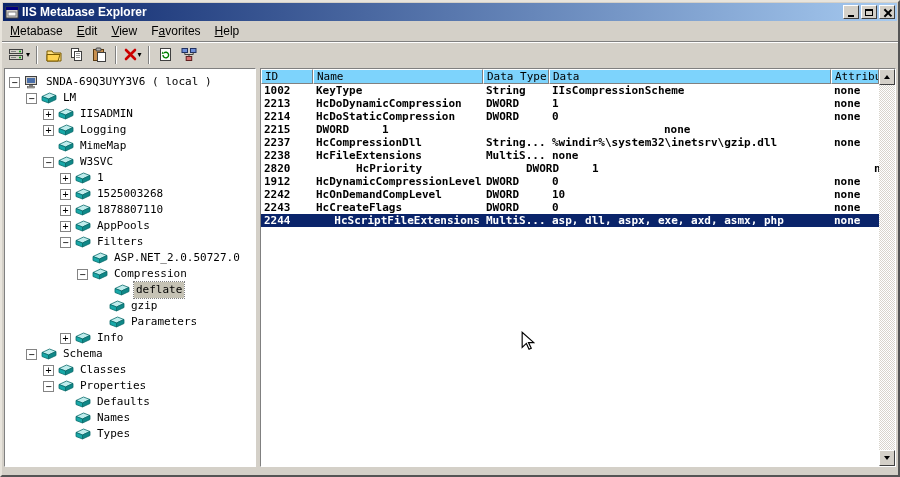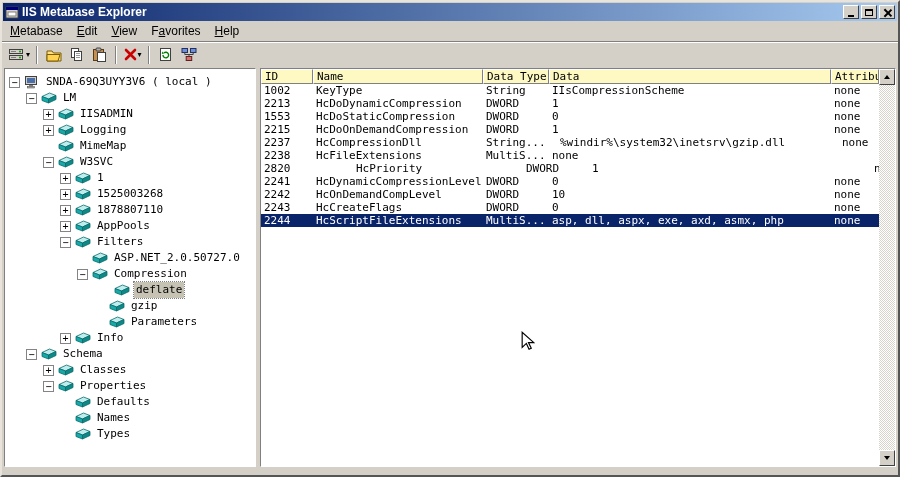--- a/index.html
+++ b/index.html
@@ -54,29 +54,29 @@
   .trow{display:flex;align-items:center;height:16px;white-space:nowrap;}
   .expander{width:11px;height:11px;border:1px solid #848484;background:#fff;display:inline-flex;
     align-items:center;justify-content:center;font:10px/9px "DejaVu Sans Mono",monospace;
     margin-right:4px;flex:none;}
   .exp-spacer{width:15px;flex:none;}
   .node-icon{margin-right:4px;flex:none;display:inline-flex;}
   .tlabel{padding:0 2px;}
   .tlabel.selected{background:#c6c3b5;outline:1px dotted #808080;}
 
   
-  .list-header{display:flex;height:15px;background:#fef9c3;flex:none;}
+  .list-header{display:flex;height:15px;background:#7dd3fc;flex:none;}
   .hcell{border:1px solid;border-color:#fff #808080 #808080 #fff;
     font:11px "DejaVu Sans Mono",monospace;padding:0 3px;display:flex;align-items:center;
     overflow:hidden;white-space:nowrap;flex:none;}
   .hcell.last{flex:1;}
   .list-rows{flex:1;font:11px/13px "DejaVu Sans Mono",monospace;color:#000;overflow:hidden;}
   .lrow{display:flex;height:13px;white-space:nowrap;}
   .lrow.selected{background:var(--selection);color:#fff;}
-  .lcell{padding:0 3px;overflow:hidden;flex:none;}
+  .lcell{padding:0 3px;overflow:hidden;flex:none;font-weight:bold;}
   .lcell.last{flex:1;}
 
   
   .vscroll{width:16px;flex:none;display:flex;flex-direction:column;justify-content:space-between;
     background-image:conic-gradient(#fff 25%,#d8d4cc 0 50%,#fff 0 75%,#d8d4cc 0);
     background-size:2px 2px;}
   .scroll-btn{width:16px;height:16px;background:#d4d0c8;border:1px solid;
     border-color:#fff #404040 #404040 #fff;display:flex;align-items:center;justify-content:center;}
   .arr-up{width:0;height:0;border-left:3px solid transparent;border-right:3px solid transparent;
     border-bottom:4px solid #000;}
@@ -468,55 +468,54 @@
               <div class="lcell last" style="width: 56px;">none</div>
             </div>
             <div class="lrow">
               <div class="lcell" style="width: 52px;">2213</div>
               <div class="lcell" style="width: 170px;">HcDoDynamicCompression</div>
               <div class="lcell" style="width: 66px;">DWORD</div>
               <div class="lcell" style="width: 282px;">1</div>
               <div class="lcell last" style="width: 56px;">none</div>
             </div>
             <div class="lrow">
-              <div class="lcell" style="width: 52px;">1553</div>
+              <div class="lcell" style="width: 52px;">2214</div>
               <div class="lcell" style="width: 170px;">HcDoStaticCompression</div>
               <div class="lcell" style="width: 66px;">DWORD</div>
               <div class="lcell" style="width: 282px;">0</div>
               <div class="lcell last" style="width: 56px;">none</div>
             </div>
             <div class="lrow">
               <div class="lcell" style="width: 52px;">2215</div>
-              <div class="lcell" style="width: 170px;">HcDoOnDemandCompression</div>
               <div class="lcell" style="width: 66px;">DWORD</div>
               <div class="lcell" style="width: 282px;">1</div>
               <div class="lcell last" style="width: 56px;">none</div>
             </div>
             <div class="lrow">
               <div class="lcell" style="width: 52px;">2237</div>
               <div class="lcell" style="width: 170px;">HcCompressionDll</div>
               <div class="lcell" style="width: 66px;">String...</div>
-              <div class="lcell" style="width: 282px; margin-left: 8px;">%windir%\system32\inetsrv\gzip.dll</div>
+              <div class="lcell" style="width: 282px;">%windir%\system32\inetsrv\gzip.dll</div>
               <div class="lcell last" style="width: 56px;">none</div>
             </div>
             <div class="lrow">
               <div class="lcell" style="width: 52px;">2238</div>
               <div class="lcell" style="width: 170px;">HcFileExtensions</div>
               <div class="lcell" style="width: 66px;">MultiS...</div>
               <div class="lcell last" style="width: 56px;">none</div>
             </div>
             <div class="lrow">
               <div class="lcell" style="width: 52px;">2820</div>
               <div class="lcell" style="width: 170px; margin-left: 40px;">HcPriority</div>
               <div class="lcell" style="width: 66px;">DWORD</div>
               <div class="lcell" style="width: 282px;">1</div>
               <div class="lcell last" style="width: 56px;">none</div>
             </div>
             <div class="lrow">
-              <div class="lcell" style="width: 52px;">2241</div>
+              <div class="lcell" style="width: 52px;">1912</div>
               <div class="lcell" style="width: 170px;">HcDynamicCompressionLevel</div>
               <div class="lcell" style="width: 66px;">DWORD</div>
               <div class="lcell" style="width: 282px;">0</div>
               <div class="lcell last" style="width: 56px;">none</div>
             </div>
             <div class="lrow">
               <div class="lcell" style="width: 52px;">2242</div>
               <div class="lcell" style="width: 170px;">HcOnDemandCompLevel</div>
               <div class="lcell" style="width: 66px;">DWORD</div>
               <div class="lcell" style="width: 282px;">10</div>
@@ -524,21 +523,21 @@
             </div>
             <div class="lrow">
               <div class="lcell" style="width: 52px;">2243</div>
               <div class="lcell" style="width: 170px;">HcCreateFlags</div>
               <div class="lcell" style="width: 66px;">DWORD</div>
               <div class="lcell" style="width: 282px;">0</div>
               <div class="lcell last" style="width: 56px;">none</div>
             </div>
             <div class="lrow selected">
               <div class="lcell" style="width: 52px;">2244</div>
-              <div class="lcell" style="width: 170px;">HcScriptFileExtensions</div>
+              <div class="lcell" style="width: 170px; text-align: right;">HcScriptFileExtensions</div>
               <div class="lcell" style="width: 66px;">MultiS...</div>
               <div class="lcell" style="width: 282px;">asp, dll, aspx, exe, axd, asmx, php</div>
               <div class="lcell last" style="width: 56px;">none</div>
             </div>
           </div>
       </div>
       <div class="vscroll">
         <div class="scroll-btn">
             <span class="arr-up"></span>
           </div>

